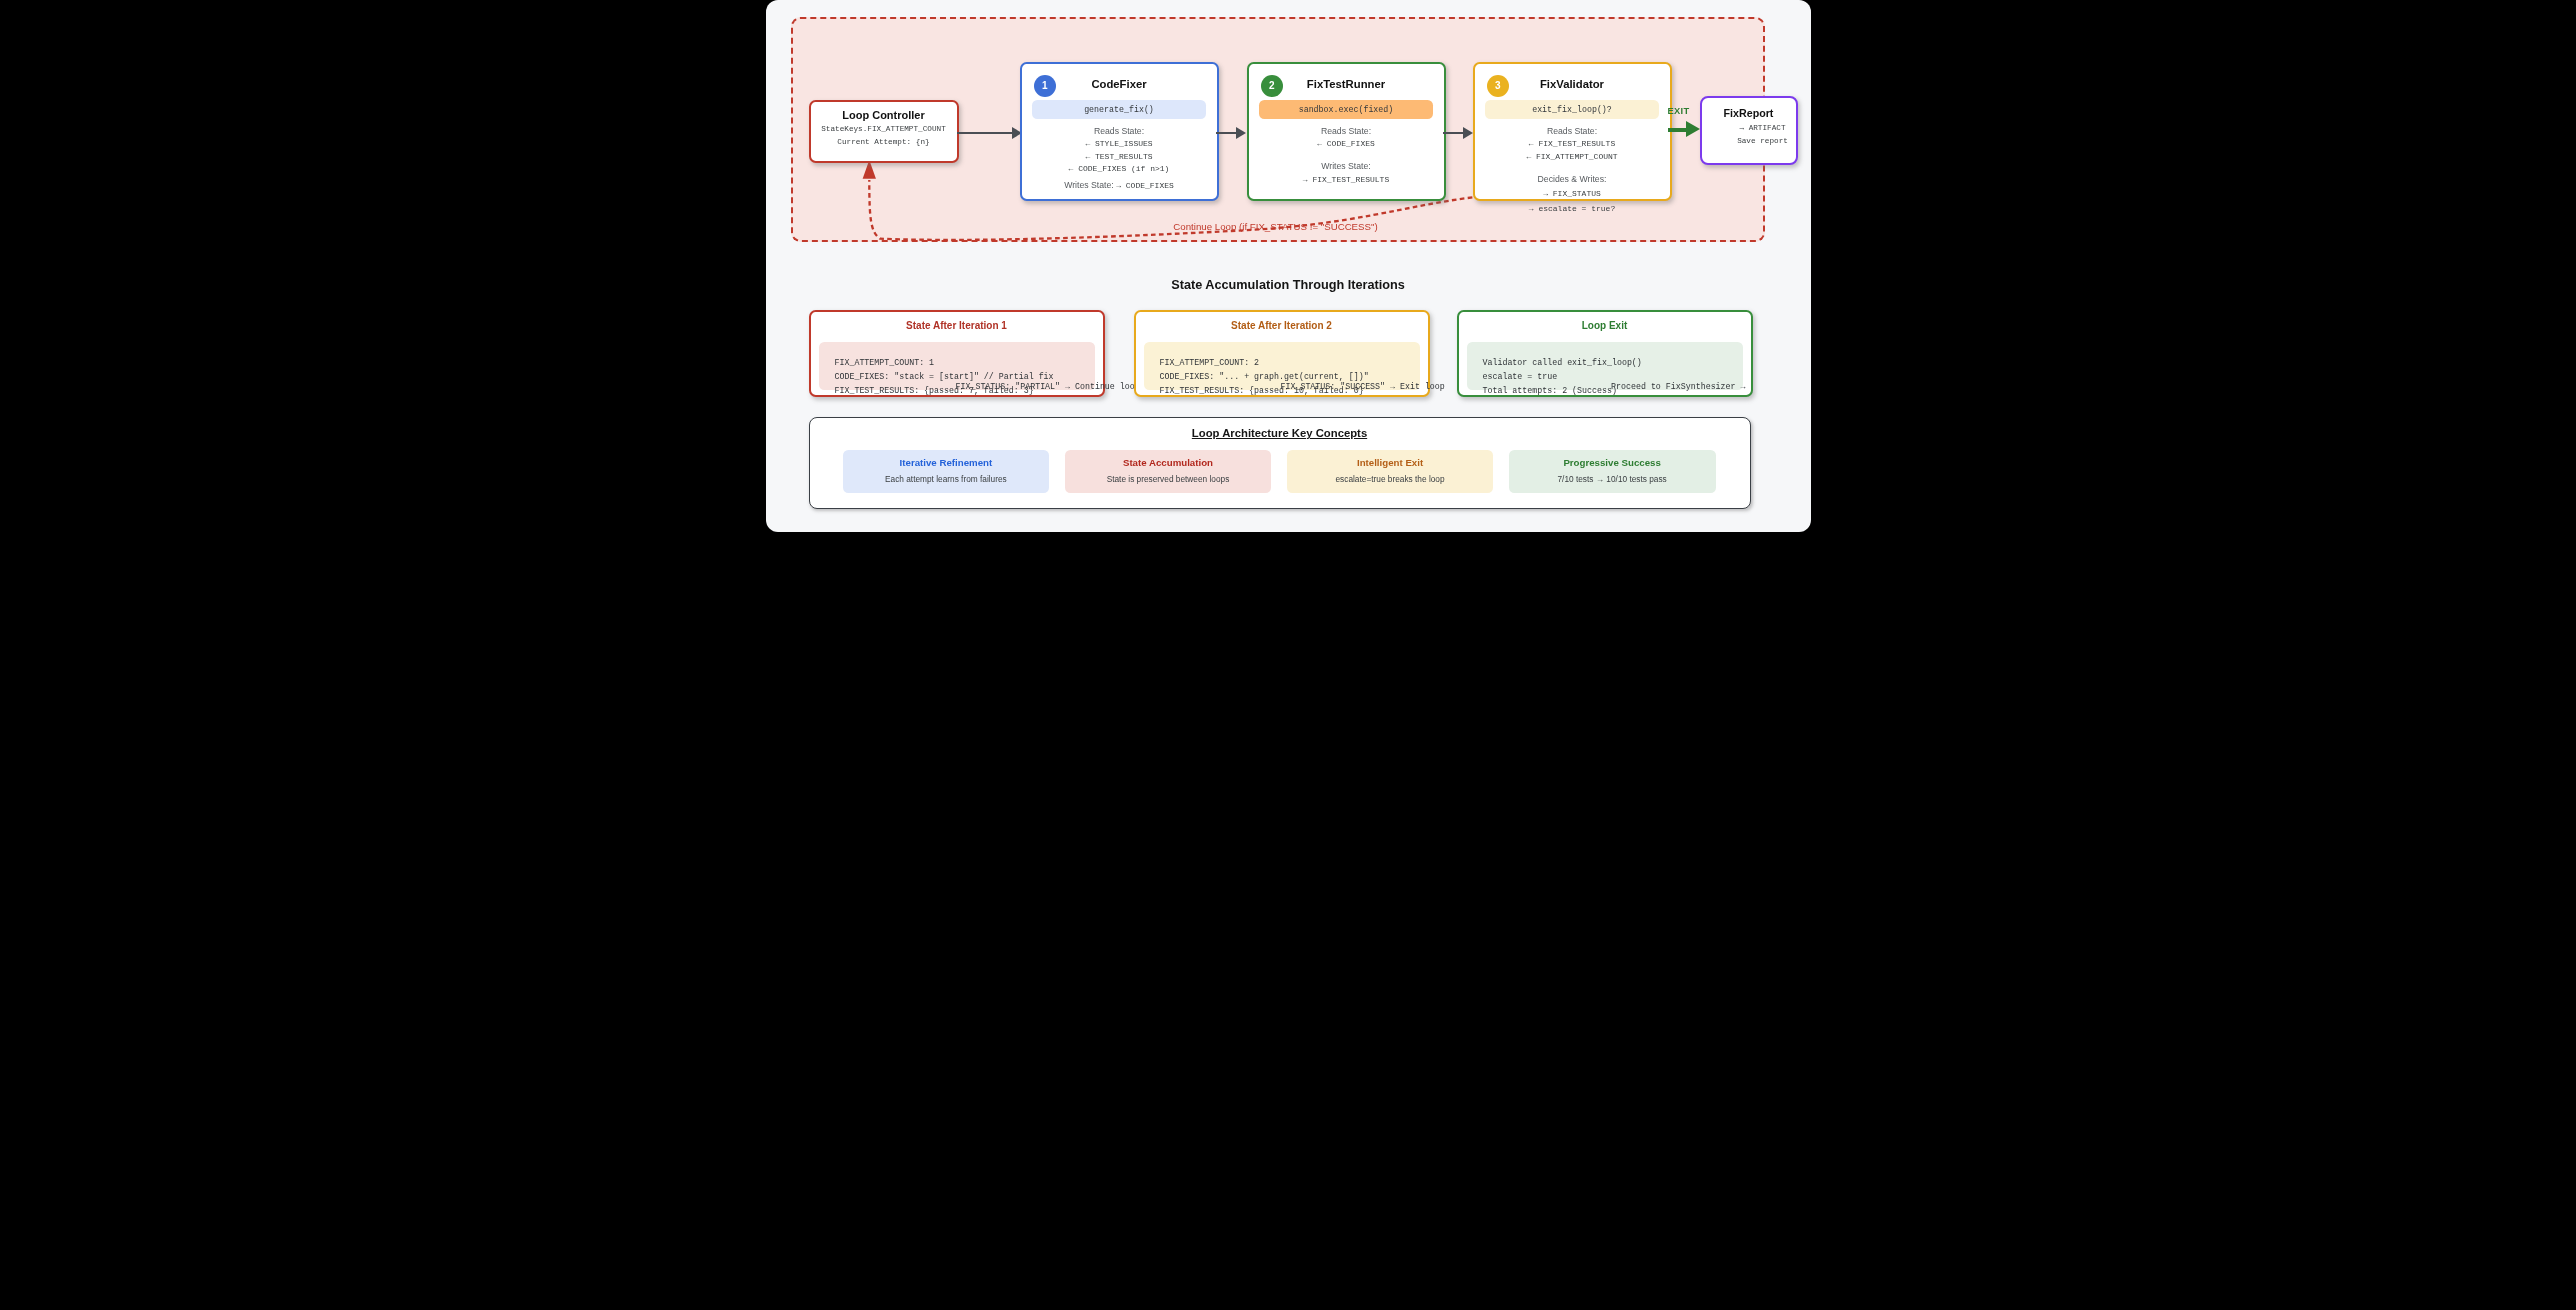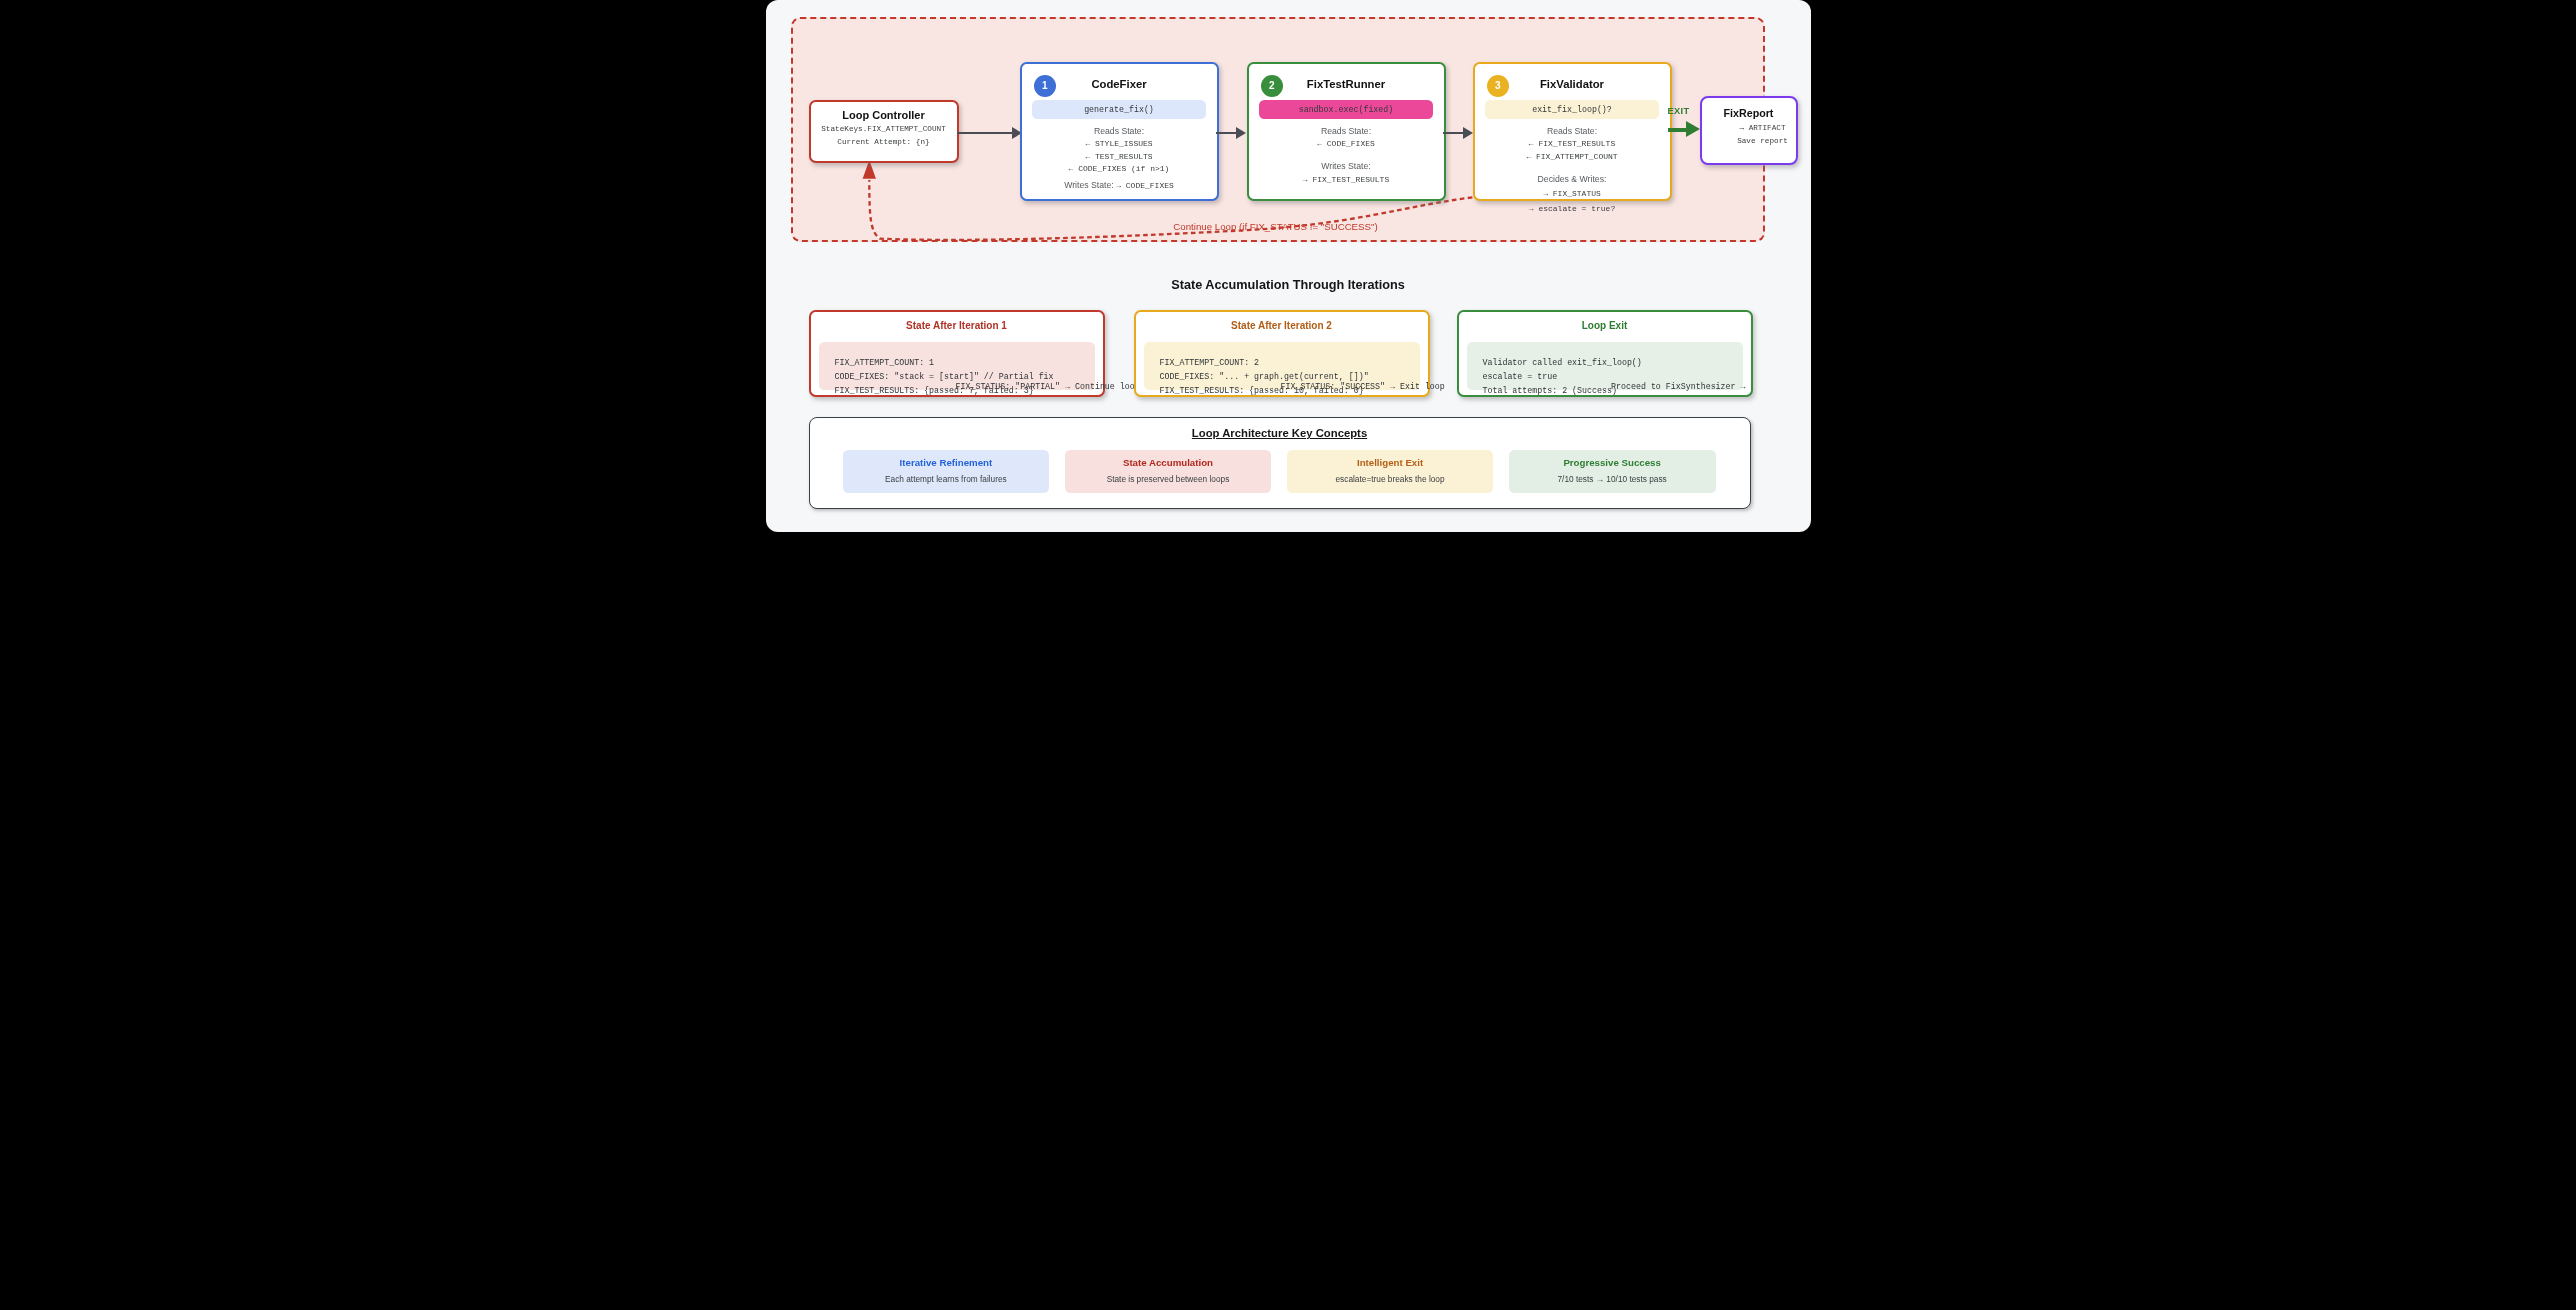--- a/index.html
+++ b/index.html
@@ -38,21 +38,21 @@
   }
   .badge-blue{background:#3e6fd6;}
   .badge-green{background:#388e3c;}
   .badge-amber{background:#eab220;}
   .agent-title{margin-top:14px;font-size:11.3px;font-weight:bold;}
   .pill{
     margin:10px 10.7px 0;height:19.3px;border-radius:5.3px;
     font-size:8.3px;line-height:19.3px;color:#33373b;
   }
   .pill-blue{background:#dde7fb;}
-  .pill-green{background:#ec4899;}
+  .pill-green{background:#fdba74;}
   .pill-amber{background:#fbf1d4;}
   .lbl{font-size:8.7px;color:#585c60;margin-top:6.7px;}
   .mline{font-size:8px;color:#3c4043;margin-top:3.3px;line-height:9.3px;}
   .gap-top{margin-top:12.7px;}
   .writes-inline{margin-top:6px;font-size:8.7px;color:#585c60;}
   .writes-inline .mono{font-size:8px;color:#3c4043;}
 
   .report{left:934px;top:96px;width:94px;height:65px;border:2px solid #7c3aed;border-radius:8px;}
   .report .node-title{margin-top:9.3px;font-size:10.7px;font-weight:bold;}
   .report .mono-line{font-size:7.7px;color:#3c4043;margin-top:4.7px;line-height:8.7px;padding-left:28px;}

